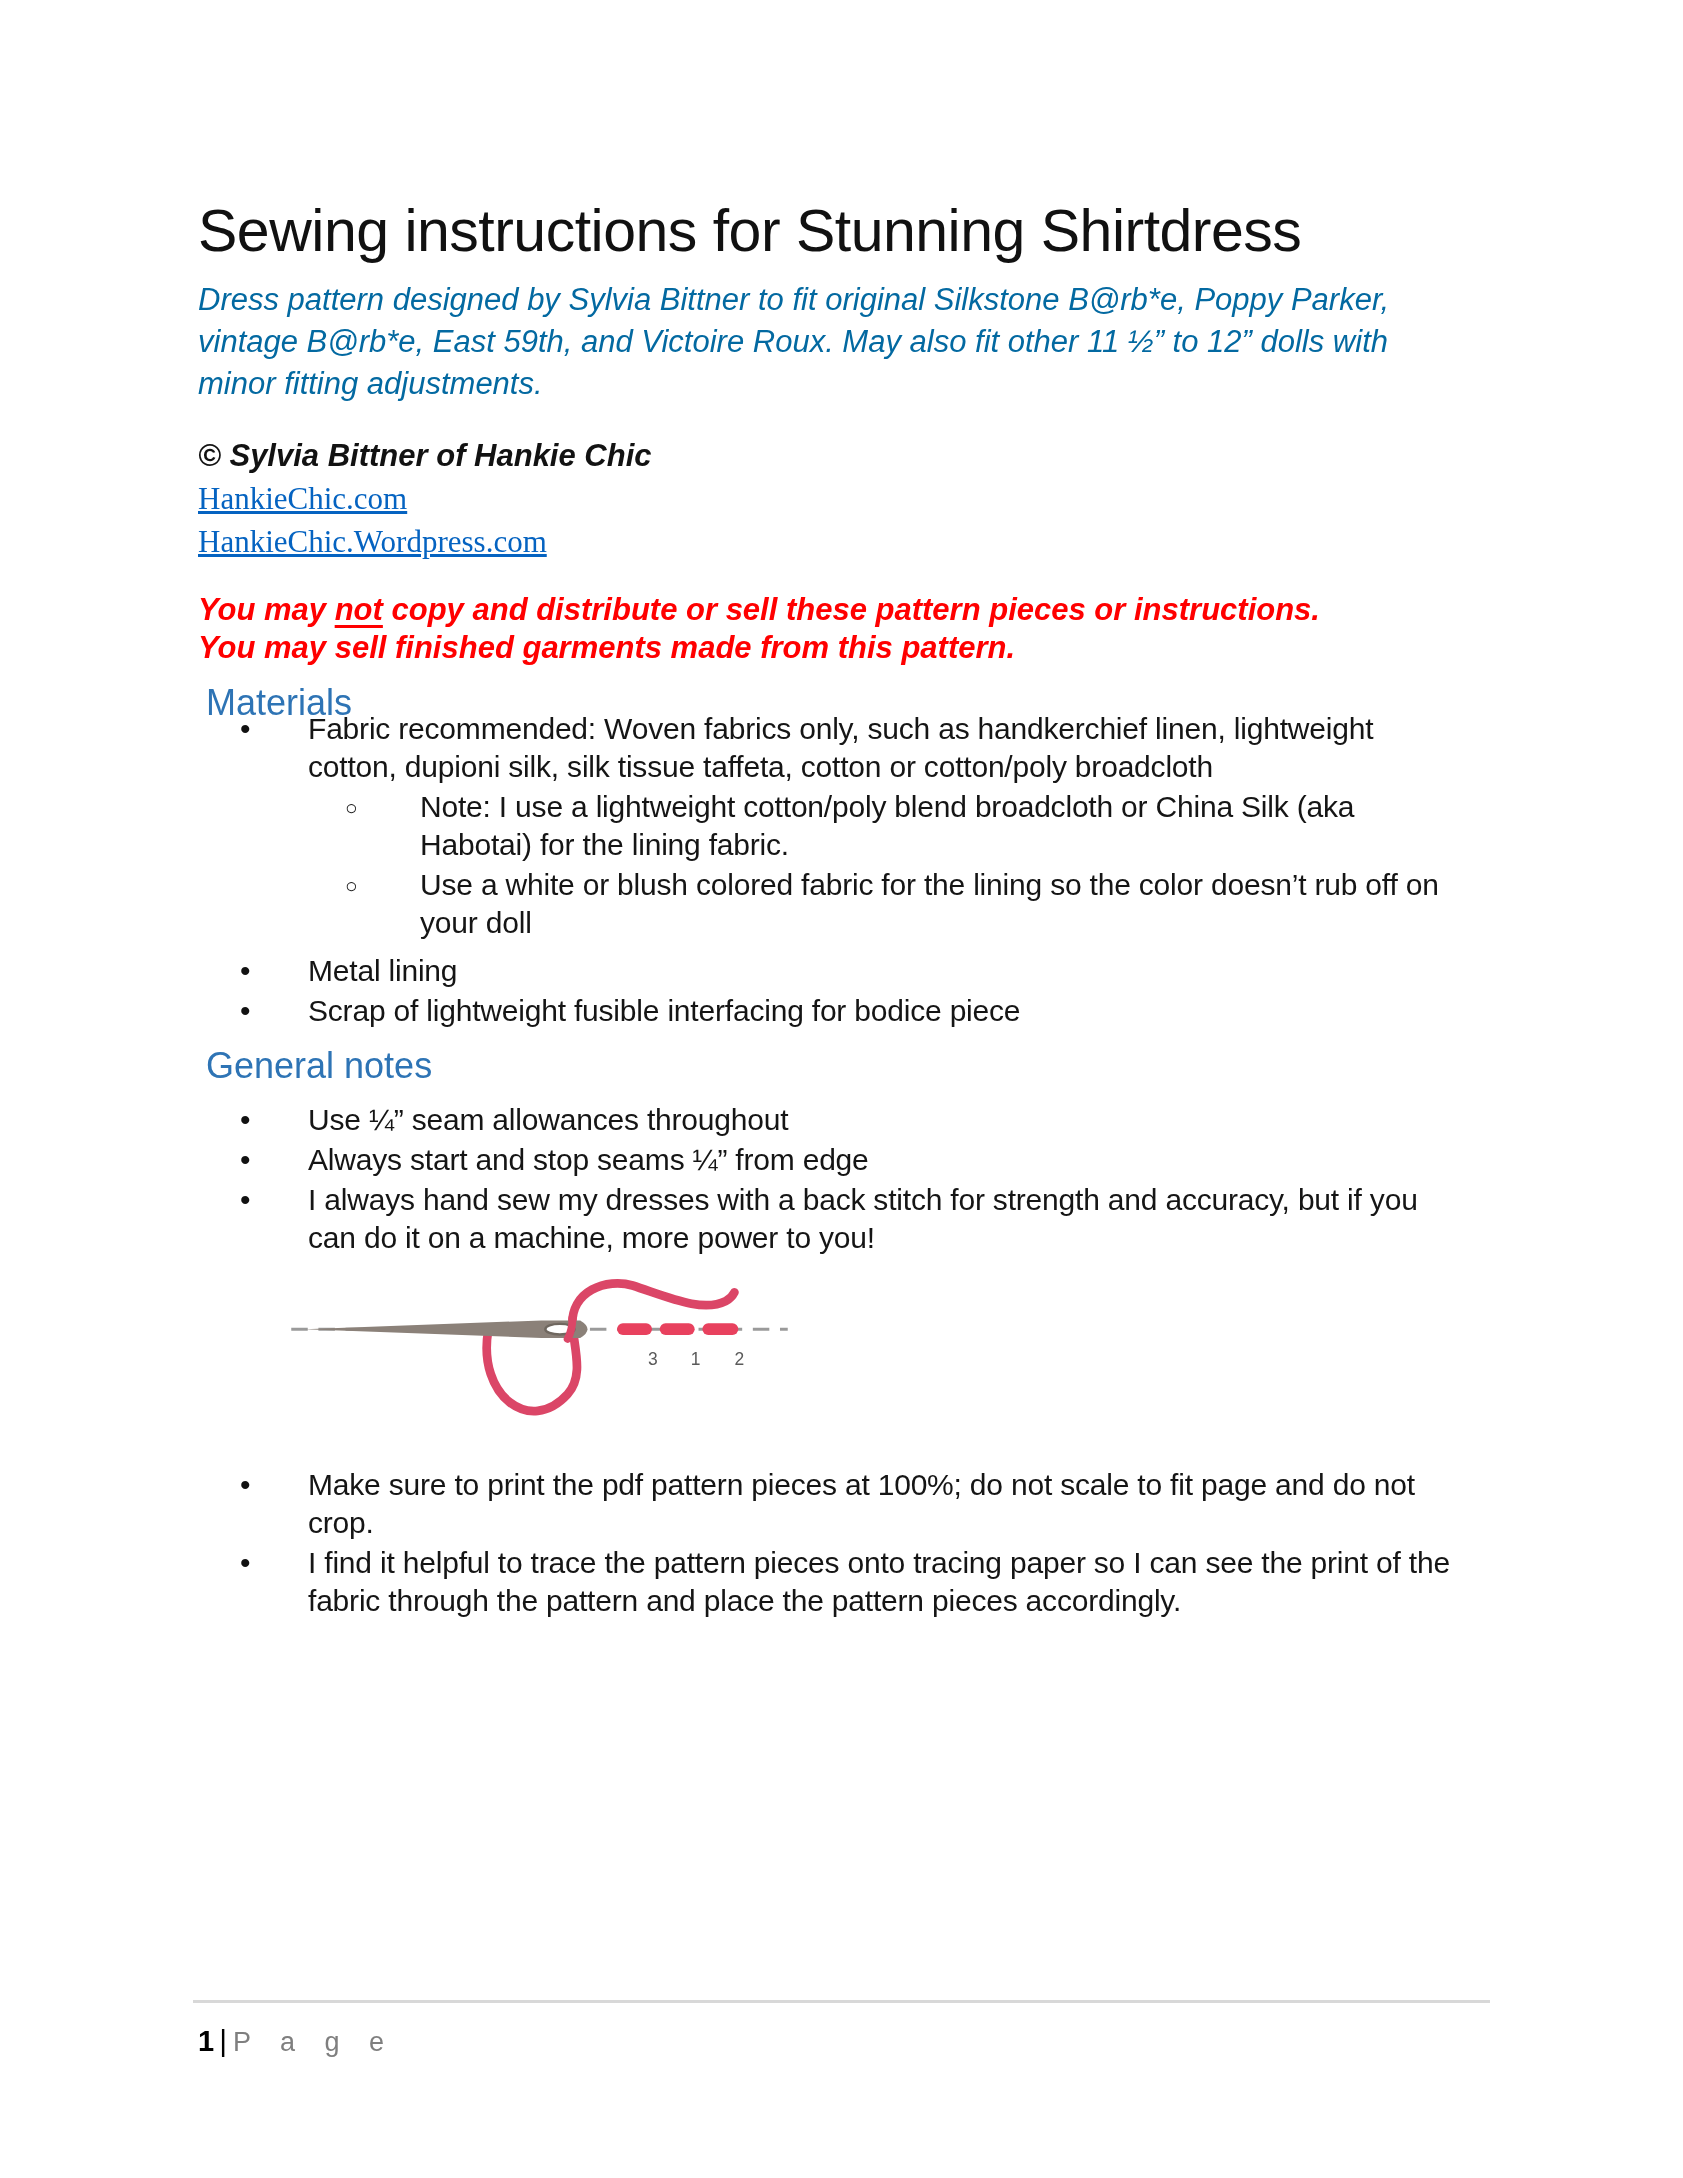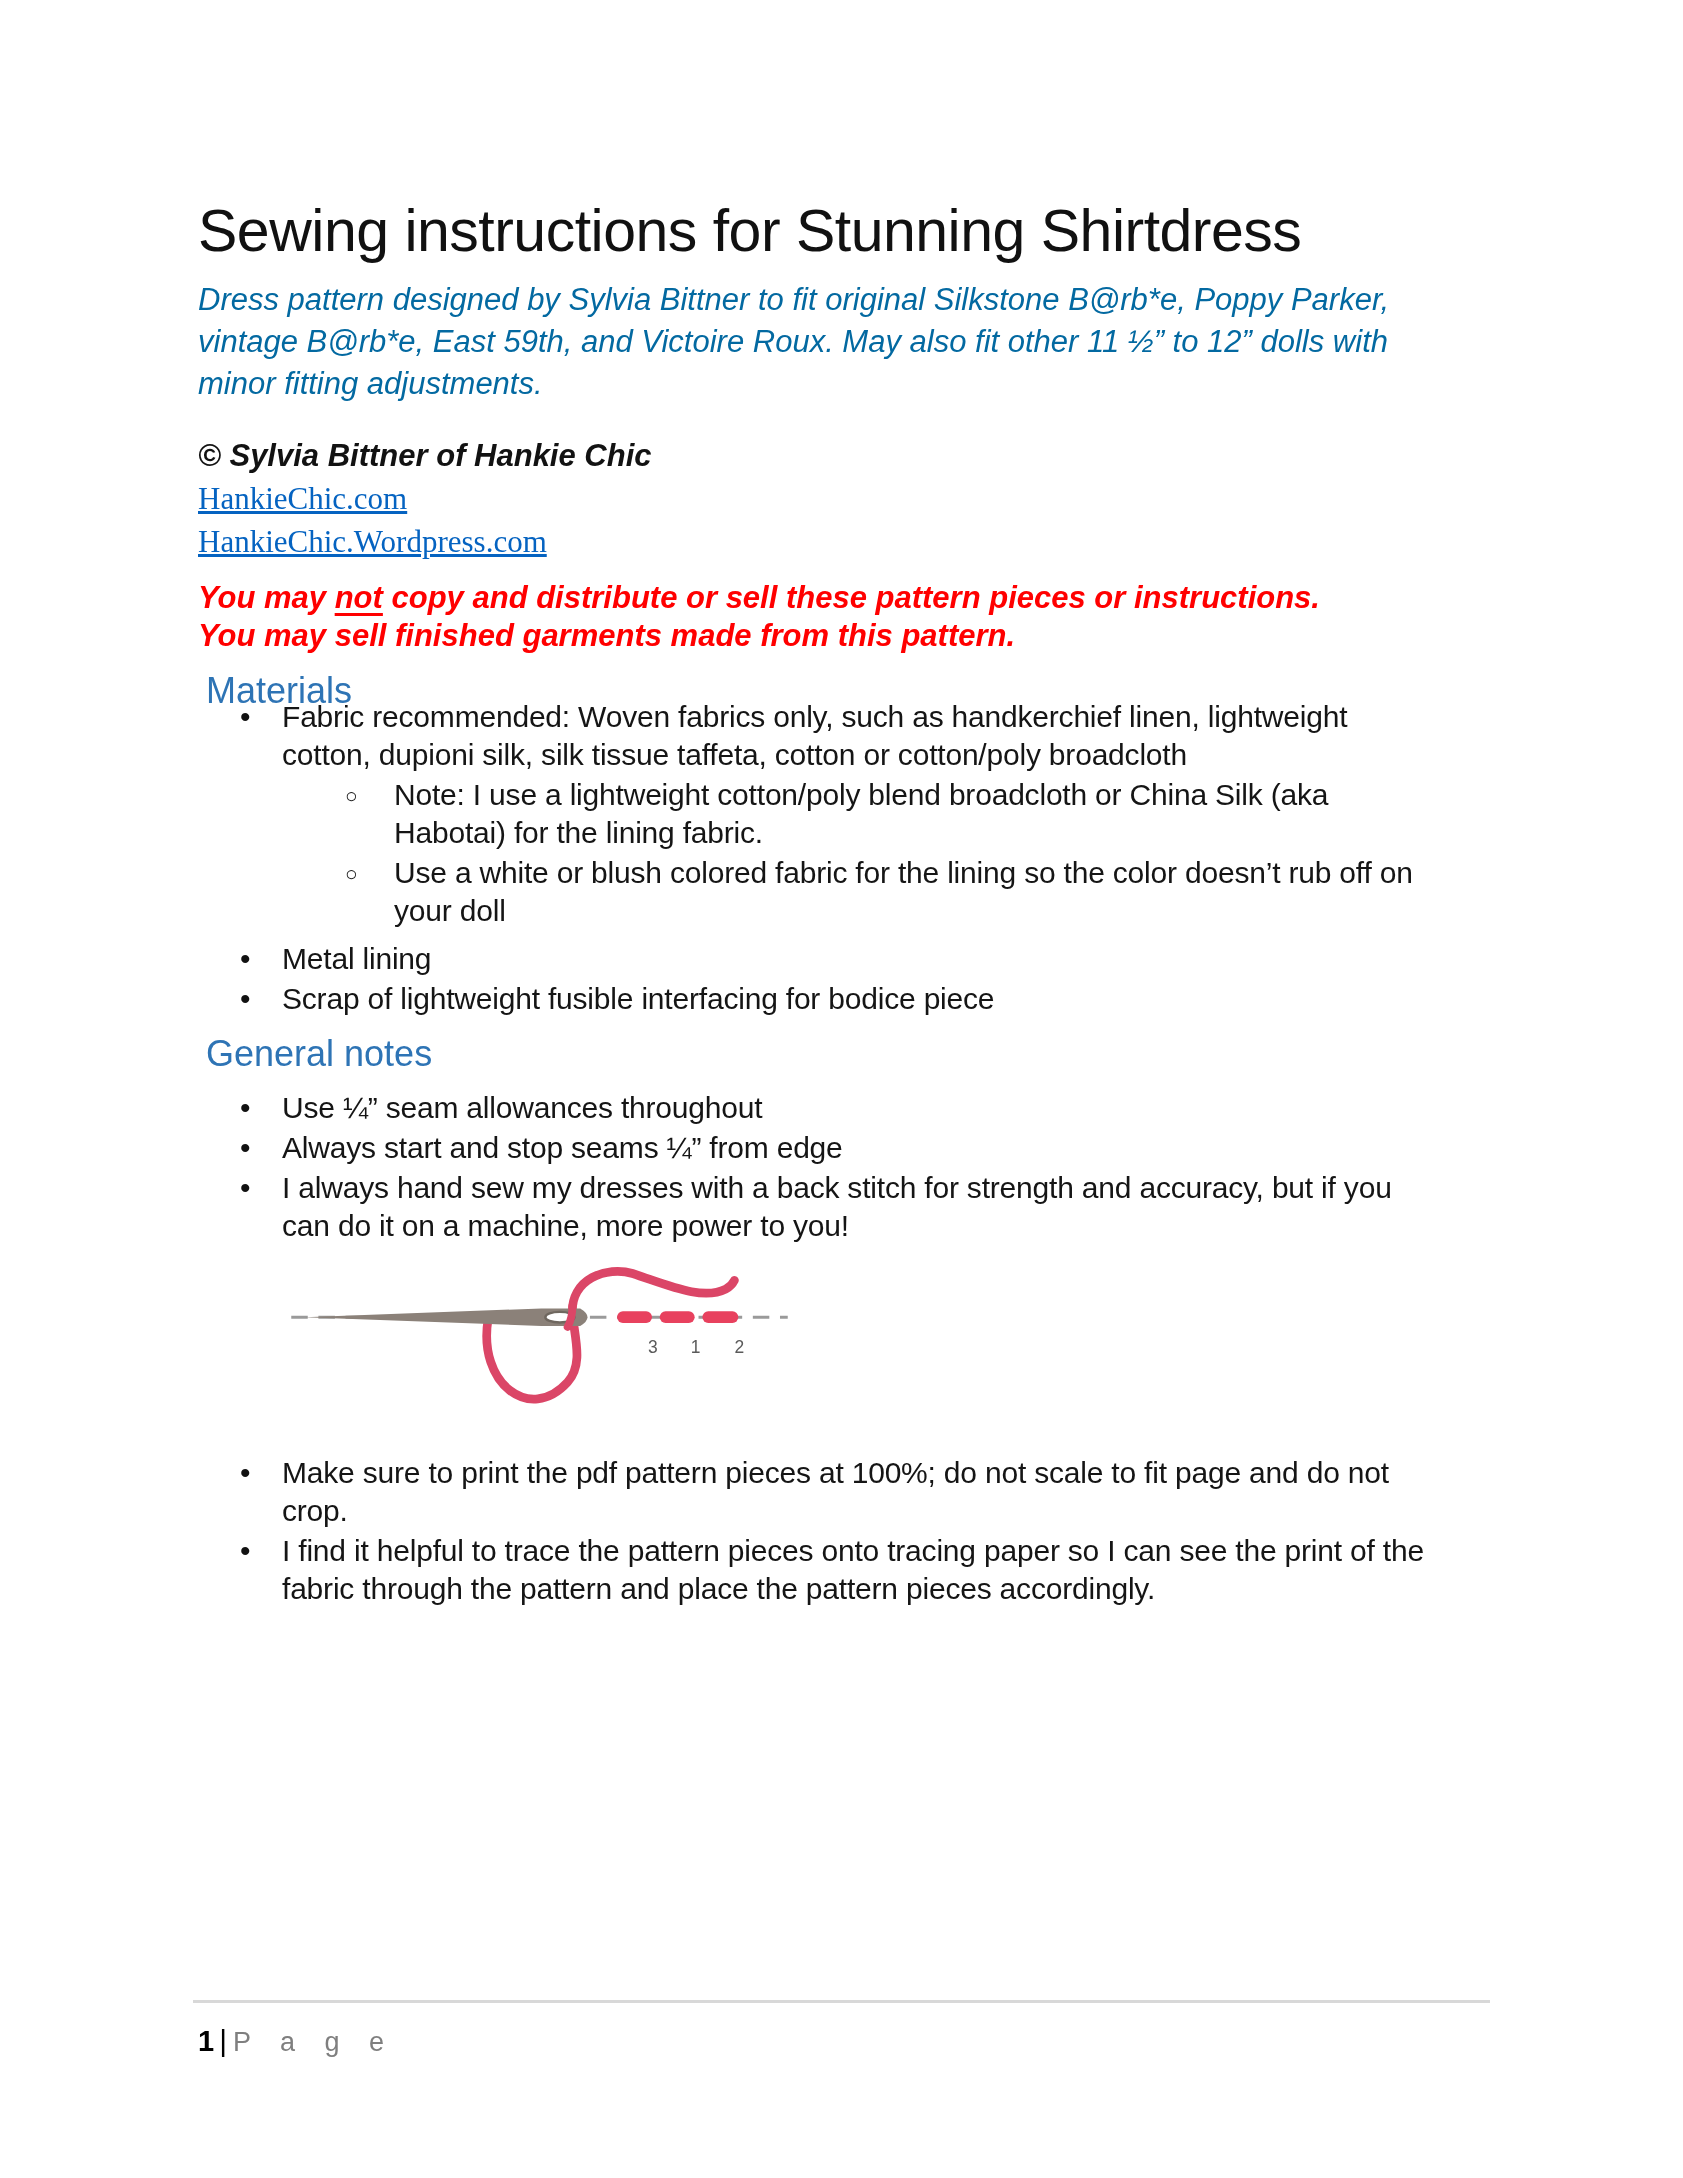--- a/index.html
+++ b/index.html
@@ -16,21 +16,21 @@
     letter-spacing:-0.5px;white-space:nowrap;
   }
   .subtitle{
     margin-top:16px;font-style:italic;font-size:31px;line-height:42px;
     color:#0369a1;max-width:1257px;
   }
   .byline{margin-top:30px;font-style:italic;font-weight:bold;font-size:31px;line-height:42px;}
   .linkrow{font-size:31px;line-height:43px;font-family:Liberation Serif, serif;}
   .linkrow a{color:var(--link-blue,#0563C1);text-decoration:underline;cursor:pointer;}
   .notice{
-    margin-top:16px;color:var(--notice-red,#FF0000);font-weight:bold;font-style:italic;
+    margin-top:28px;color:var(--notice-red,#FF0000);font-weight:bold;font-style:italic;
     font-size:31px;line-height:38px;
   }
   .notice .u{text-decoration:underline;text-decoration-thickness:3px;text-underline-offset:5px;}
 
   h2.sect{
     margin:8px;font-weight:400;color:var(--heading-blue,#2E74B5);
     font-size:36px;line-height:55px;
   }
   .sect-materials{margin-top:46px;}
   .sect-general{margin-top:28px;}
@@ -41,21 +41,21 @@
   .li{position:relative;padding-left:84px;max-width:1242px;}
   .li + .li{margin-top:2px;}
   .li > .mk{
     position:absolute;left:42px;top:0;width:30px;text-align:left;
     font-size:30px;line-height:38px;color:#111;
   }
   .li.sub{padding-left:196px;max-width:1242px;}
   .li.sub > .mk{
     left:147px;font-size:21px;line-height:38px;color:#222;top:1px;
   }
-  .li .txt{display:inline-block;max-width:1158px;}
+  .li .txt{display:inline-block;max-width:1158px;margin-left:26px;}
   .li.sub .txt{max-width:1054px;}
 
   .figure{margin:14px 0 26px 84px;width:515px;height:160px;}
 
   .footer-rule{
     position:absolute;left:193px;top:2000px;width:1297px;height:3px;
     background:var(--rule-gray,#D8D8D8);
   }
   .footer{
     position:absolute;left:198px;top:2024px;display:flex;align-items:baseline;

